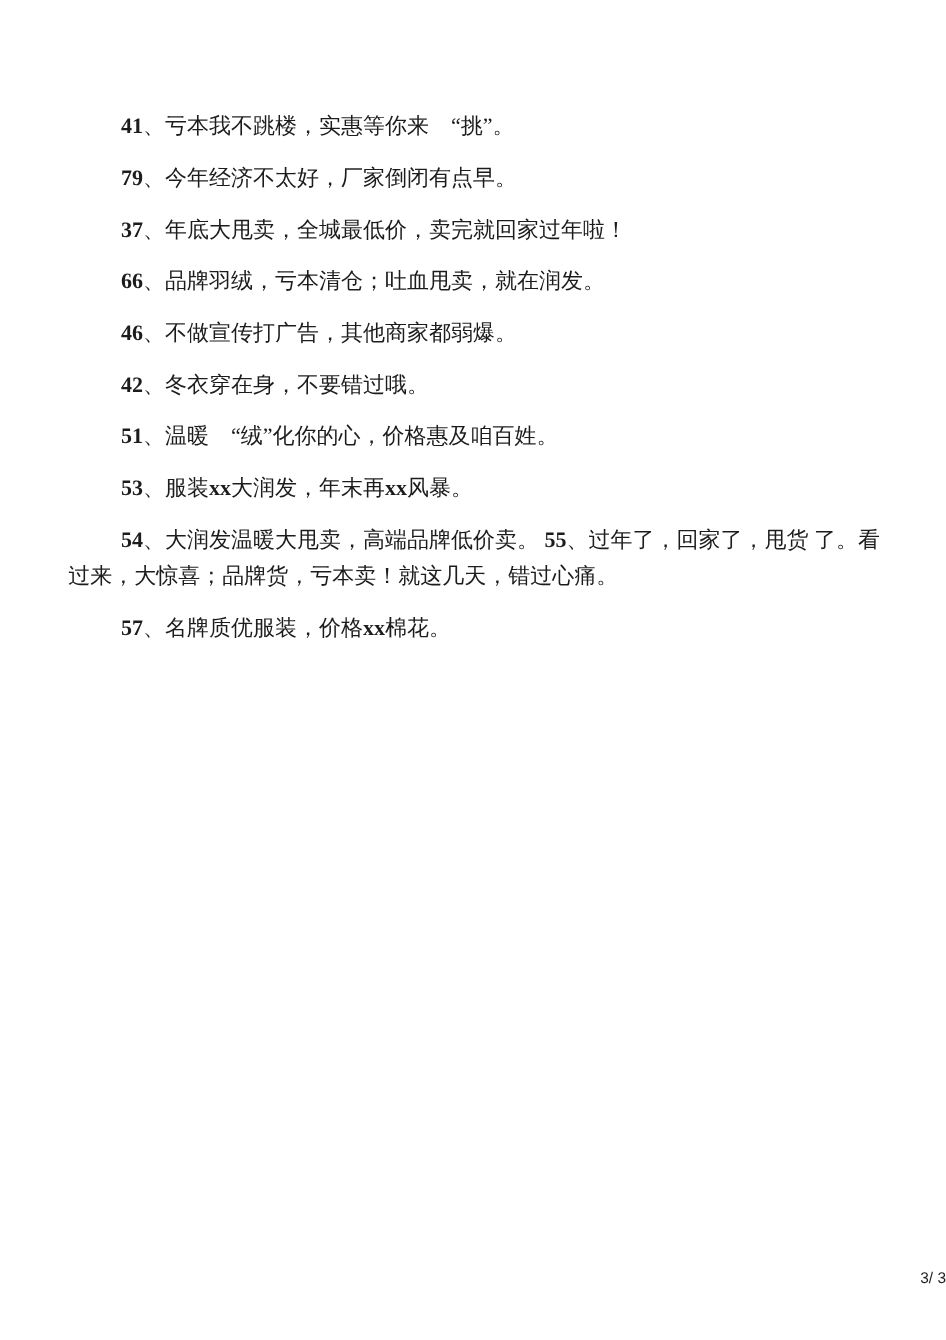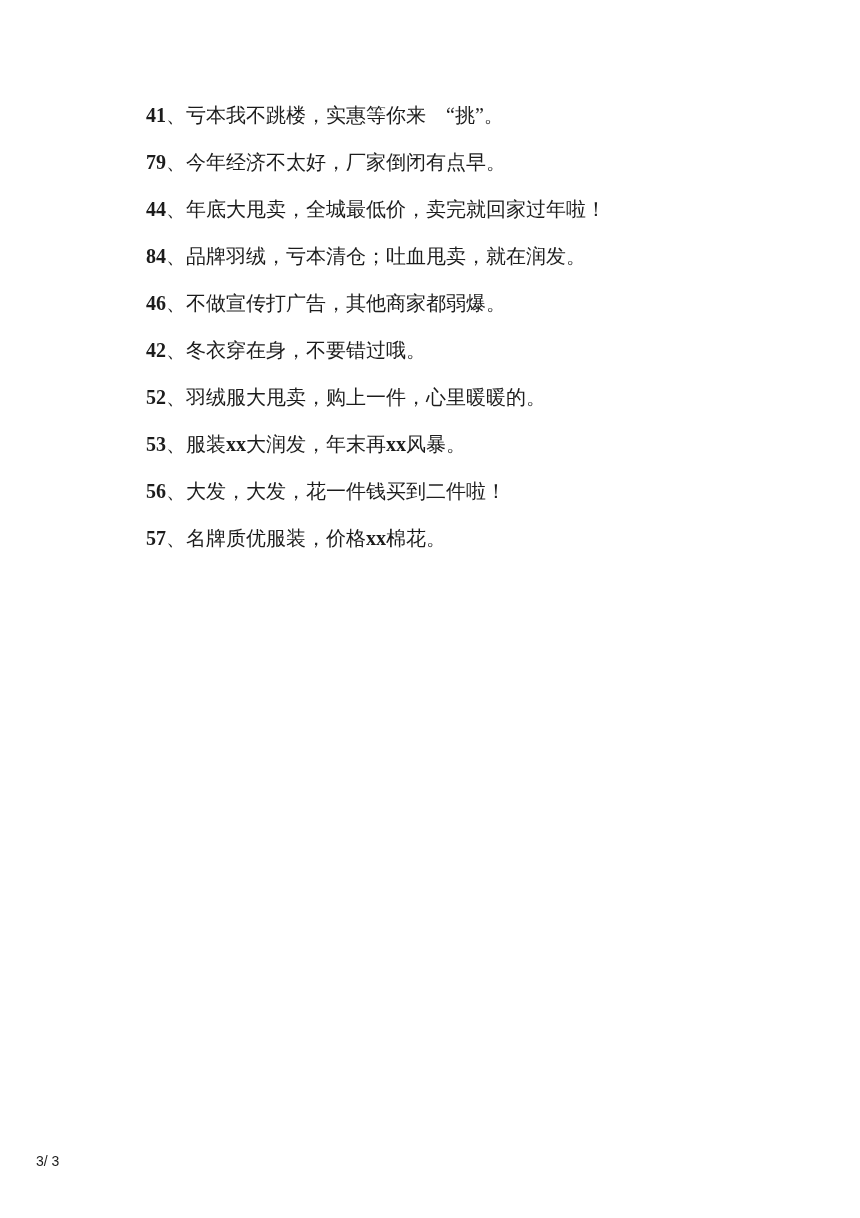--- a/index.html
+++ b/index.html
@@ -12,75 +12,74 @@
     background: #ffffff;
     font-family: "Liberation Serif", "DejaVu Serif", serif;
     color: #1c1c1c;
     position: relative;
     overflow: hidden;
   }
   .page {
     position: absolute;
     inset: 0;
     background: #ffffff;
-    margin-left: 36px;
   }
   .content {
     padding: 99px 60px 0 62px;
     width: 738px;
   }
   .para {
     margin: 0 0 14px 0;
     font-size: 20px;
     line-height: 33px;
     text-indent: 48px;
     text-align: justify;
   }
   .para .b {
     font-weight: 700;
   }
   .footer {
     position: absolute;
     top: 1153px;
     left: 0;
     width: 100%;
-    text-align: left;
+    text-align: right;
     font-family: "Liberation Sans", "DejaVu Sans", sans-serif;
     font-size: 14px;
     color: #1c1c1c;
   }
 </style>
 </head>
 <body>
 
 <div class="page">
   <div class="content">
 
     <p class="para"><span class="b">41</span><span>、亏本我不跳楼，实惠等你来　“挑”。</span></p>
 
 
     <p class="para"><span class="b">79</span><span>、今年经济不太好，厂家倒闭有点早。</span></p>
 
-    <p class="para"><span class="b">44</span><span>、年底大甩卖，全城最低价，卖完就回家过年啦！</span></p>
+    <p class="para"><span class="b">37</span><span>、年底大甩卖，全城最低价，卖完就回家过年啦！</span></p>
 
-    <p class="para"><span class="b">84</span><span>、品牌羽绒，亏本清仓；吐血甩卖，就在润发。</span></p>
+    <p class="para"><span class="b">66</span><span>、品牌羽绒，亏本清仓；吐血甩卖，就在润发。</span></p>
 
     <p class="para"><span class="b">46</span><span>、不做宣传打广告，其他商家都弱爆。</span></p>
 
 
     <p class="para"><span class="b">42</span><span>、冬衣穿在身，不要错过哦。</span></p>
 
 
+    <p class="para"><span class="b">51</span><span>、温暖　“绒”化你的心，价格惠及咱百姓。</span></p>
 
-    <p class="para"><span class="b">52</span><span>、羽绒服大甩卖，购上一件，心里暖暖的。</span></p>
 
     <p class="para"><span class="b">53</span><span>、服装</span><span class="b">xx</span><span>大润发，年末再</span><span class="b">xx</span><span>风暴。</span></p>
 
+    <p class="para"><span class="b">54</span><span>、大润发温暖大甩卖，高端品牌低价卖。 </span><span class="b">55</span><span>、过年了，回家了，甩货 了。看过来，大惊喜；品牌货，亏本卖！就这几天，错过心痛。</span></p>
 
-    <p class="para"><span class="b">56</span><span>、大发，大发，花一件钱买到二件啦！</span></p>
 
     <p class="para"><span class="b">57</span><span>、名牌质优服装，价格</span><span class="b">xx</span><span>棉花。</span></p>
 
 
   </div>
 
   <div class="footer">3/ 3</div>
 </div>
 
 </body></html>

